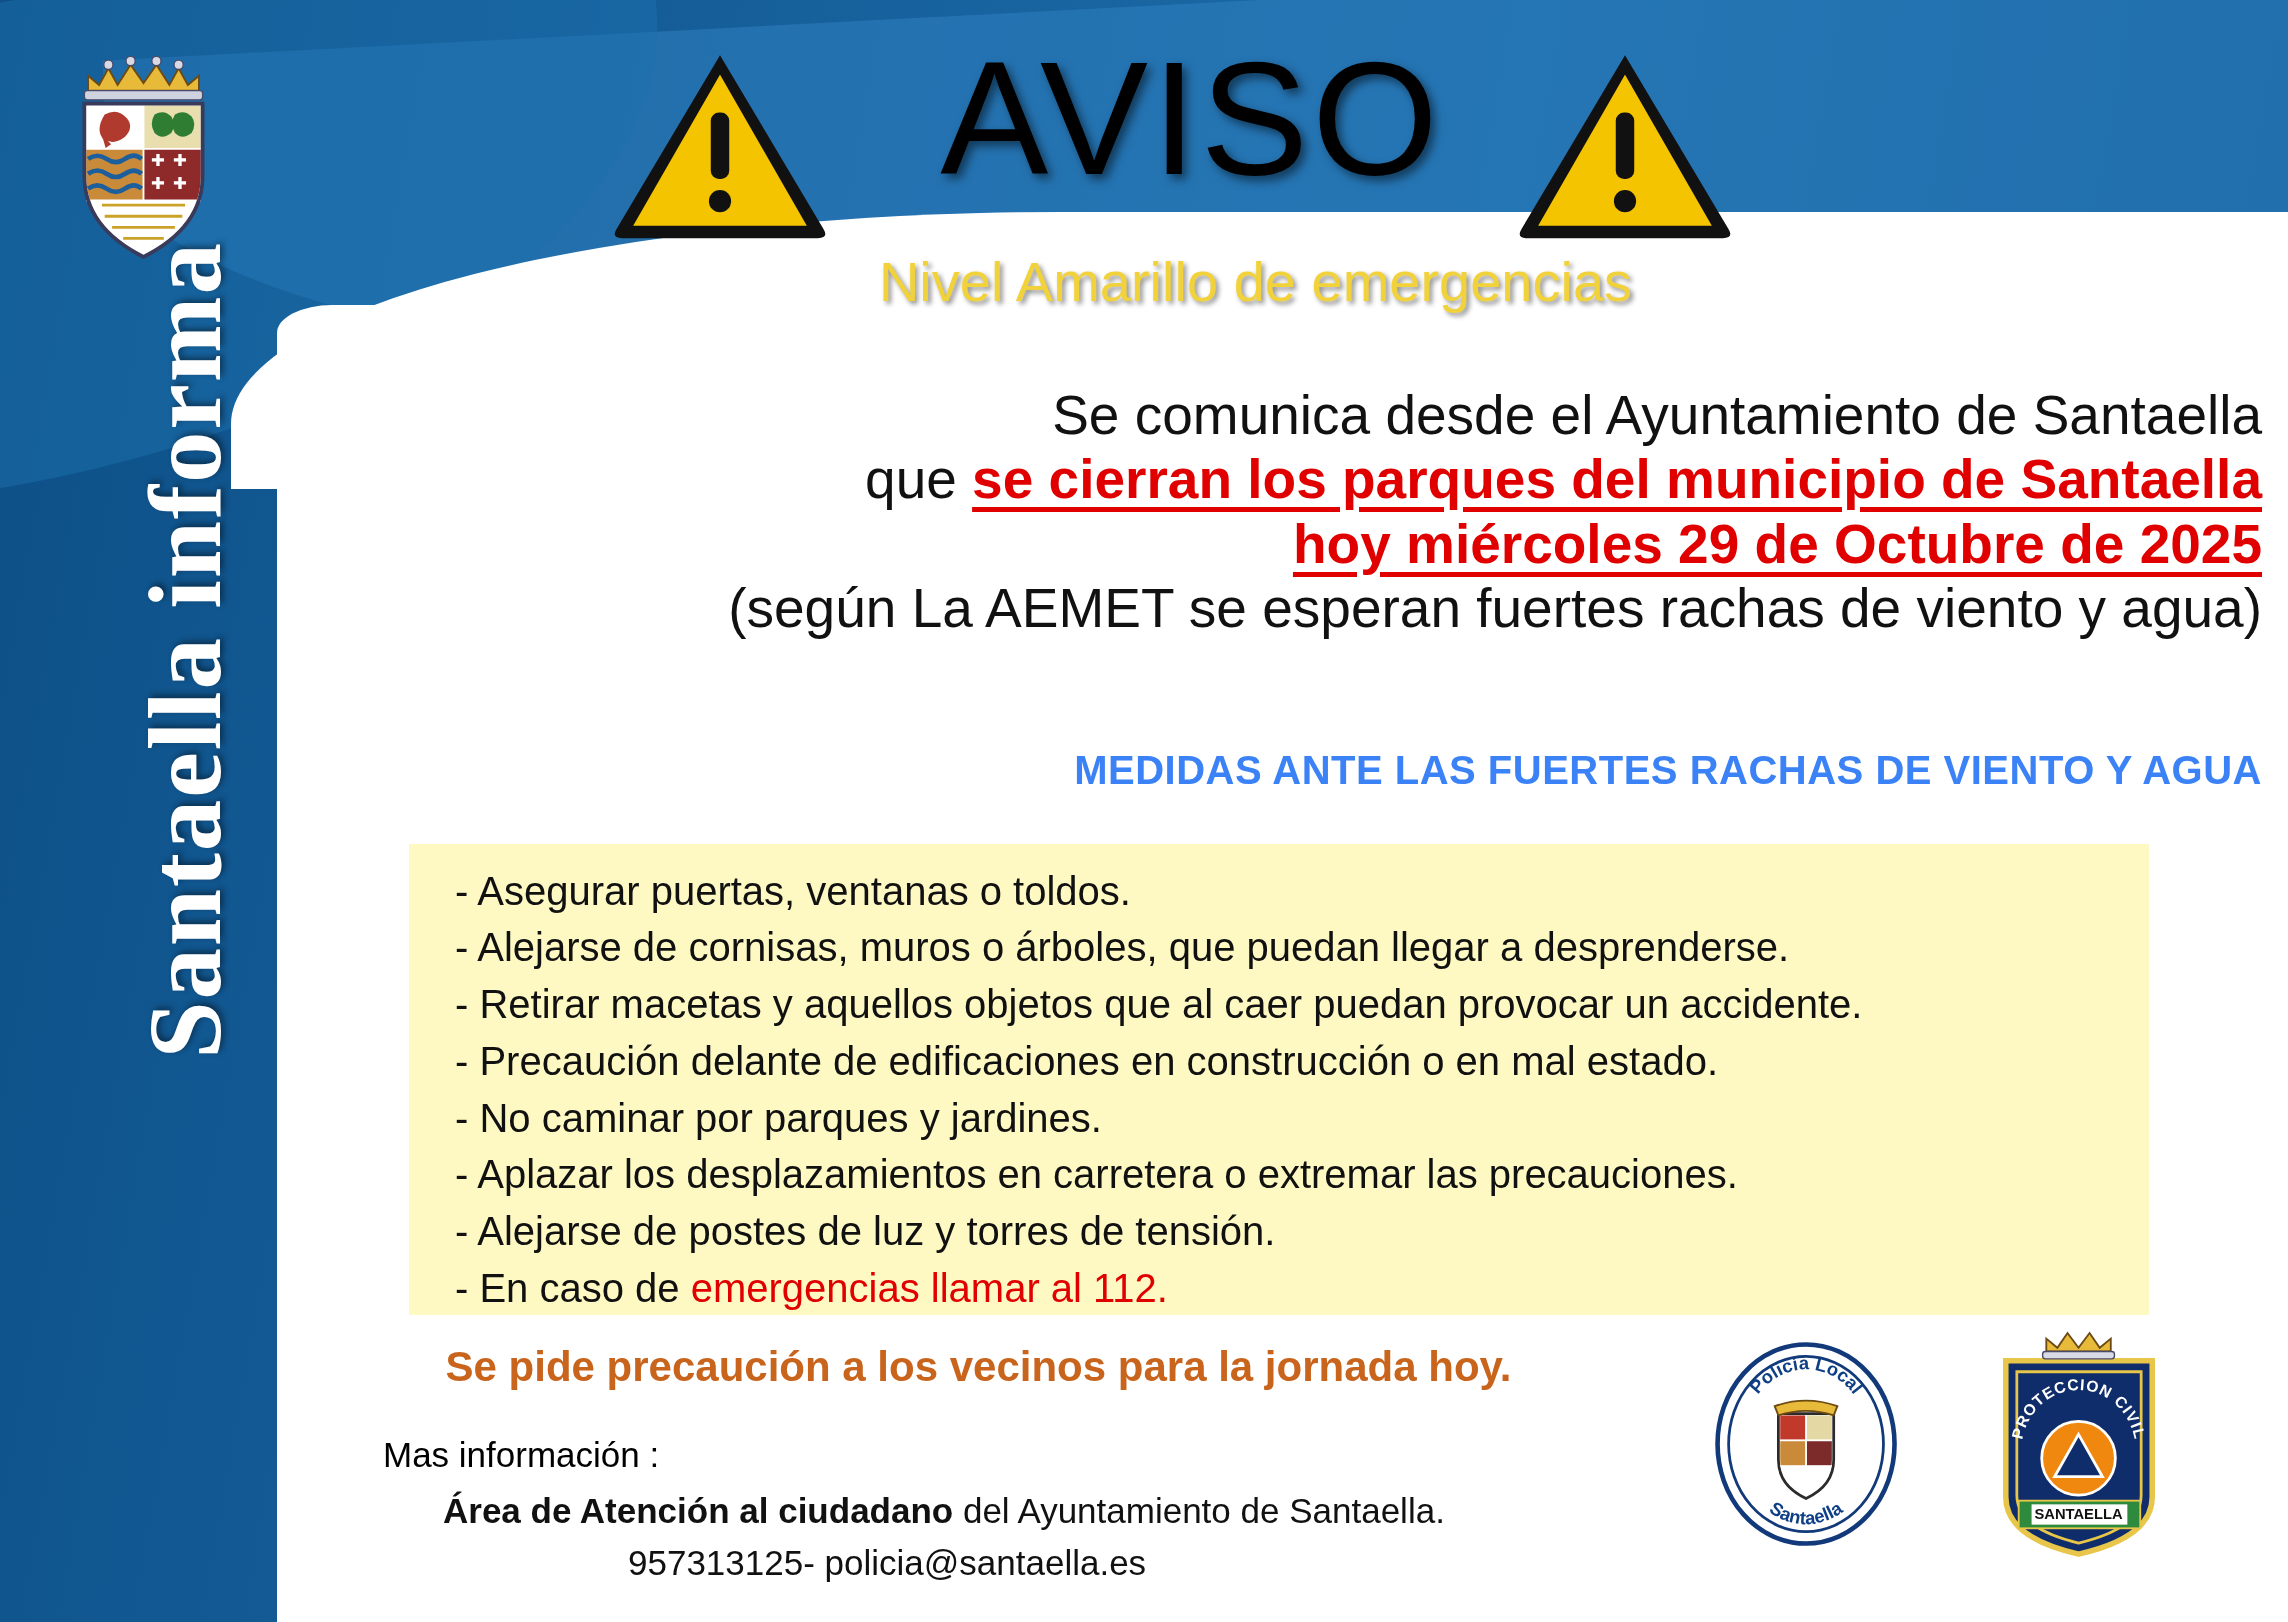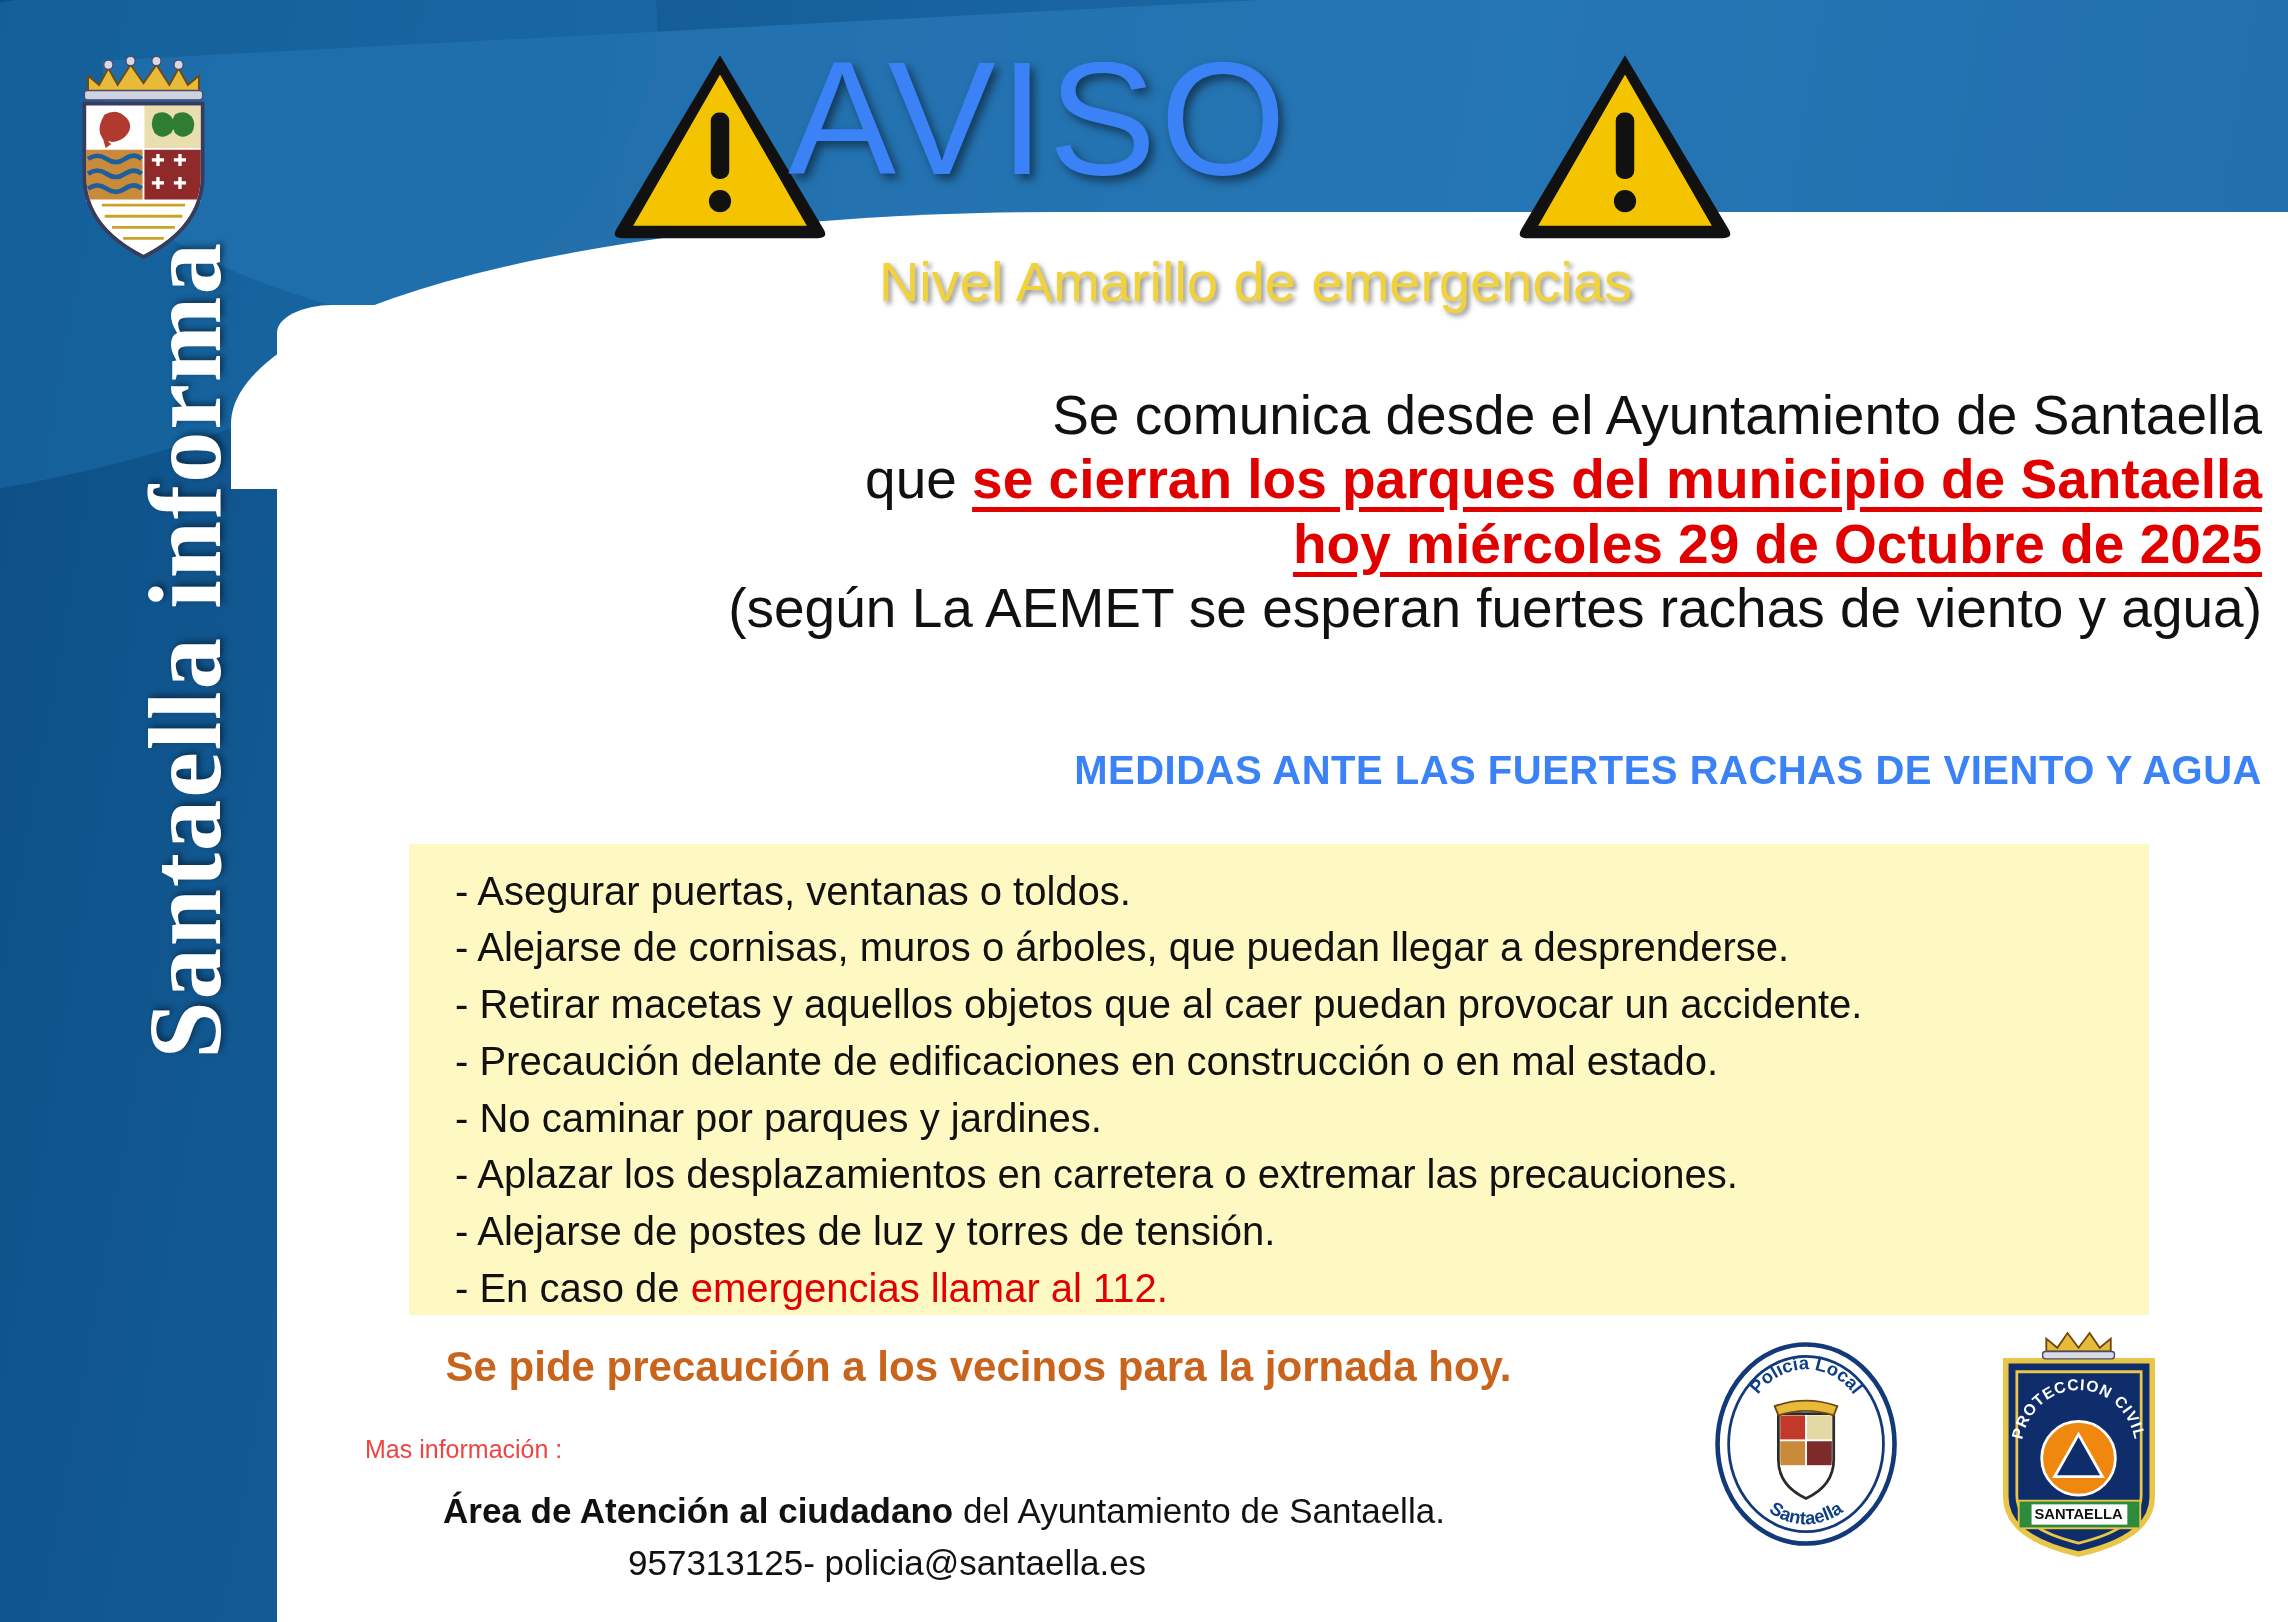--- a/index.html
+++ b/index.html
@@ -90,24 +90,25 @@
     font-weight: bold;
     font-size: 103px;
     letter-spacing: 1.8px;
     text-shadow: 2.8px 2.8px 6.5px rgba(0,0,0,.45);
     white-space: nowrap;
   }
 
   
   .header-title {
     position: absolute;
-    left: 788px;
+    left: 831px;
     top: 37px;
     width: 720px;
-    color: #3b82f6;
+    text-align: center;
+    color: #000000;
     font-size: 162px;
     font-weight: normal;
     letter-spacing: 3.7px;
     line-height: 1;
     text-shadow: 4.6px 4.6px 9.2px rgba(0,0,0,.5);
   }
   .header-sub {
     position: absolute;
     left: 794px;
     top: 249px;
@@ -191,24 +192,24 @@
     width: 1347px;
     text-align: center;
     color: #c9641d;
     font-size: 42px;
     font-weight: bold;
   }
 
   
   .more-info {
     position: absolute;
-    left: 365px;
+    left: 383px;
     top: 1435px;
-    font-size: 25px;
-    color: #ef4444;
+    font-size: 35px;
+    color: #000000;
   }
   .footer-line2 {
     position: absolute;
     left: 443px;
     top: 1491px;
     font-size: 35px;
     color: #111111;
   }
   .footer-line2 b { font-weight: bold; }
   .footer-line3 {

